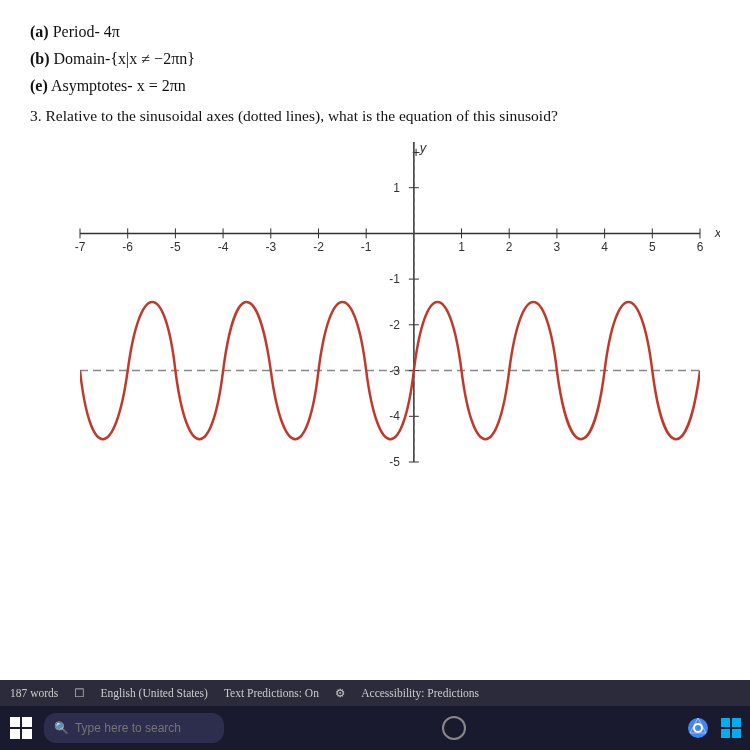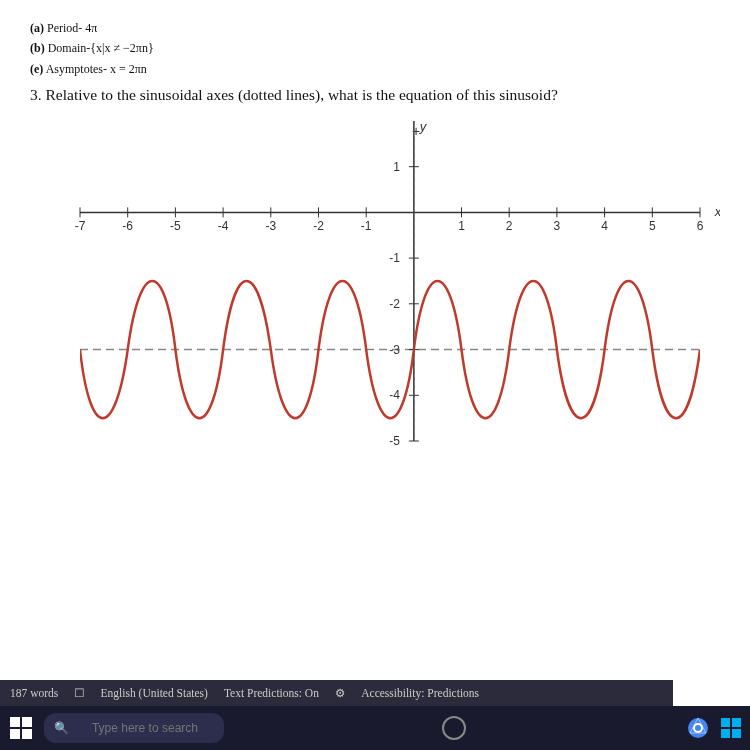--- a/index.html
+++ b/index.html
@@ -10,21 +10,21 @@
       font-family: 'Times New Roman', Times, serif;
       overflow: hidden;
       position: relative;
     }
 
     .content-area {
       padding: 18px 30px 0 30px;
     }
 
     .list-item {
-      font-size: 12px;
+      font-size: 16px;
       line-height: 1.7;
       color: #111;
     }
 
     .list-item span.label {
       font-weight: bold;
     }
 
     .question {
       font-size: 15.5px;
@@ -123,21 +123,21 @@
       display: flex;
       align-items: center;
       justify-content: center;
       cursor: pointer;
     }
 
     .taskbar-bottom-bar {
       position: absolute;
       bottom: 44px;
       left: 0;
-      width: 673px;
+      width: 750px;
       height: 26px;
       background: #2b2b3b;
       display: flex;
       padding: 0 10px;
       gap: 16px;
       font-size: 11.5px;
       color: #ccc;
     }
 
     .status-item {
@@ -289,21 +289,21 @@
   <div class="taskbar-windows-btn">
     <div class="windows-icon">
       <div></div>
         <div></div>
         <div></div>
         <div></div>
     </div>
   </div>
   <div class="search-bar">
     <span style="color:#aaa; font-size:12px;">🔍</span>
-    <input type="text" style="font-family: Arial; text-align: center;" placeholder="Type here to search">
+    <input type="text" style="font-family: Arial;" placeholder="Type here to search">
   </div>
   <div class="taskbar-center">
     <div class="taskbar-circle" style="border-color:#888; width:24px; height:24px;"></div>
   </div>
   <div class="taskbar-right">
 
     <div class="taskbar-icon" style="width:28px;height:28px;">
       <svg width="24" height="24" viewBox="0 0 24 24">
         <circle cx="12" cy="12" r="10" fill="#4285f4" stroke="none"></circle>
         <circle cx="12" cy="12" r="5" fill="white"></circle>

